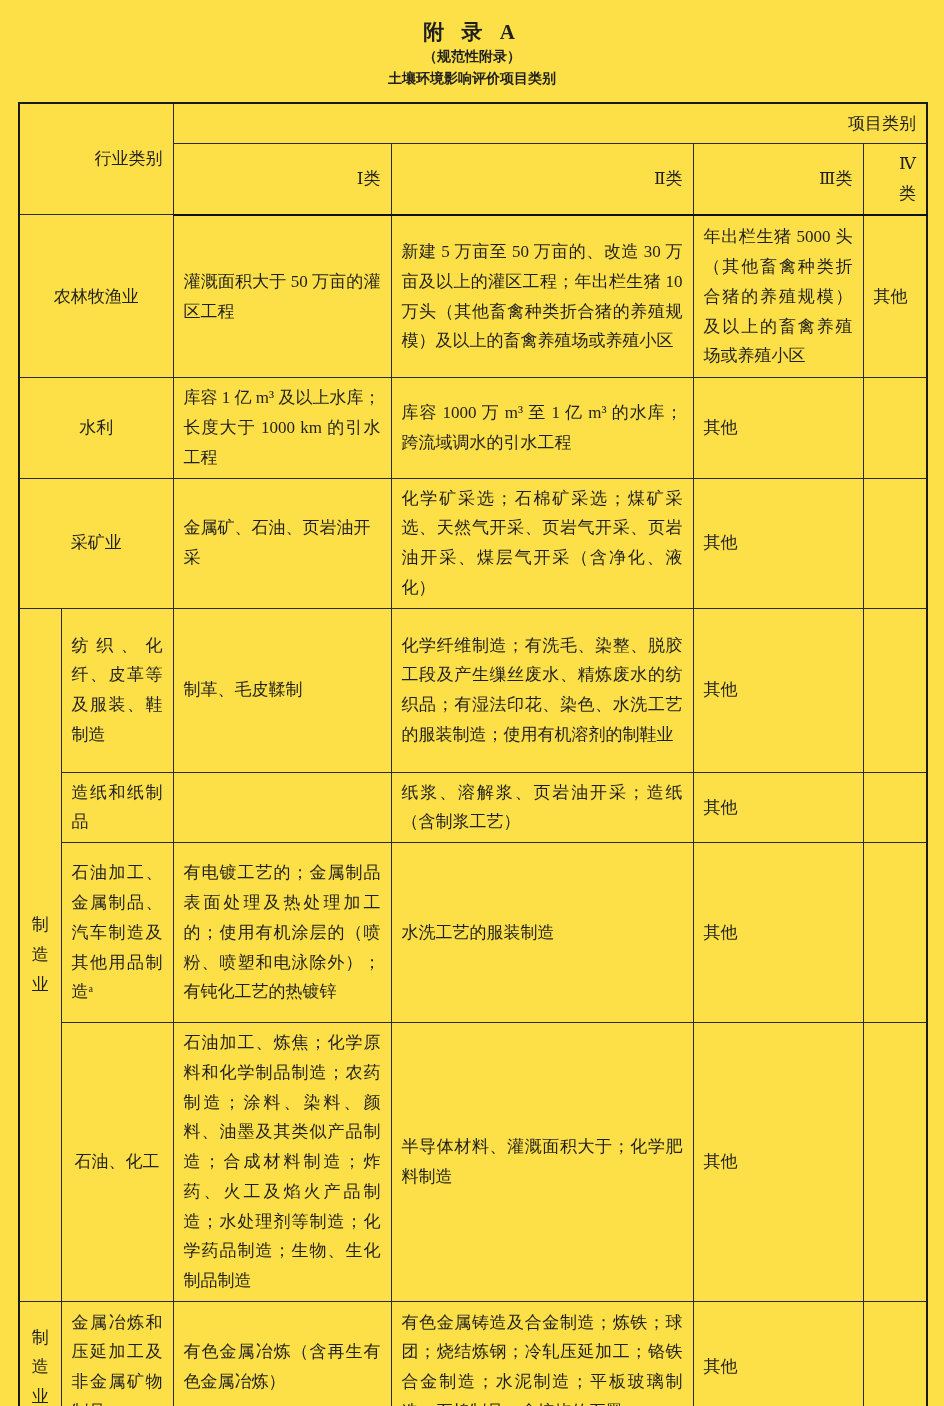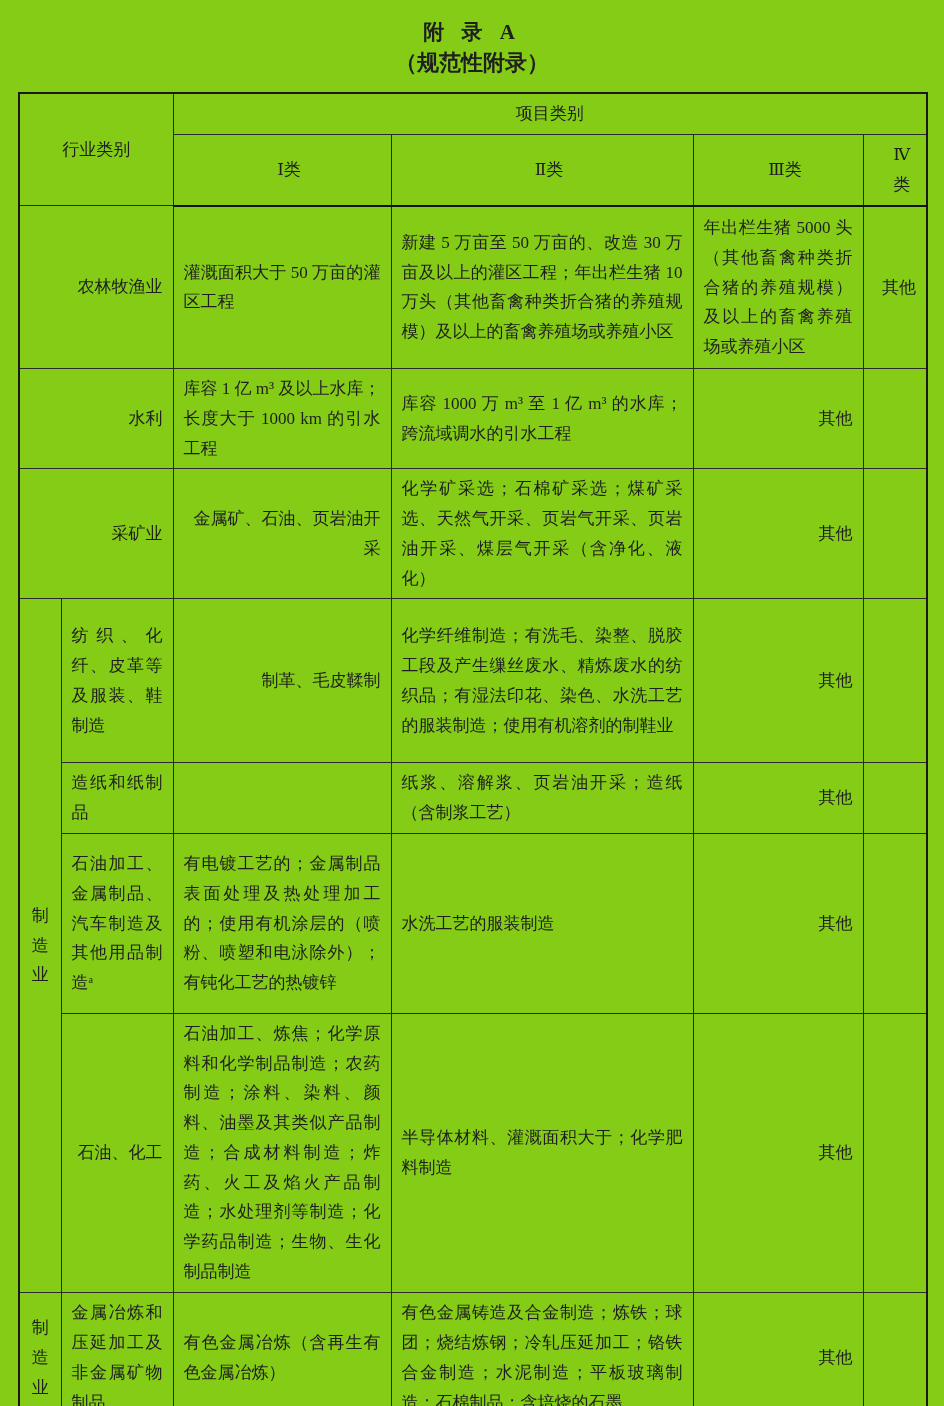--- a/index.html
+++ b/index.html
@@ -6,35 +6,35 @@
     margin: 0;
     padding: 0;
     background: #ffffff;
     color: #1f1f1f;
     font-family: "Liberation Serif", "DejaVu Serif", serif;
   }
   .page {
     position: relative;
     width: 944px;
     height: 1406px;
-    background: #84cc16;
+    background: #fde047;
     overflow: hidden;
   }
   .titleblock {
     padding-top: 18px;
     text-align: center;
   }
   .t1 {
     font-size: 21px;
     font-weight: bold;
     letter-spacing: 6px;
     line-height: 1.35;
   }
   .t2, .t3 {
-    font-size: 22px;
+    font-size: 14px;
     font-weight: bold;
     line-height: 1.55;
   }
   .caption {
     margin-top: 40px;
     text-align: center;
     font-size: 18px;
     font-weight: bold;
   }
   table.cat {
@@ -47,42 +47,43 @@
   }
   table.cat th, table.cat td {
     border: 1px solid #2b2b2b;
     padding: 5px 10px;
     vertical-align: middle;
     line-height: 1.75;
     font-weight: normal;
     overflow: hidden;
   }
   tr.classrow th { border-bottom: 2px solid #111; padding-left: 24px; }
-  th { text-align: center; }
-  td.ind { text-align: right; }
+  th { text-align: right; }
+  td.ind { text-align: center; }
   td.j {
     text-align: justify;
     text-align-last: left;
   }
-  td.c { text-align: right; }
+  td.c { text-align: left; }
   td.vert {
     text-align: center;
     word-break: break-all;
     padding: 4px 11px;
     line-height: 2.15;
   }
 </style>
 </head>
 <body>
 
 <div class="page">
 
   <div class="titleblock">
     <div class="t1">附  录  A</div>
     <div class="t2">（规范性附录）</div>
+    <div class="t3">土壤环境影响评价项目类别</div>
   </div>
 
 
   <table class="cat">
     <colgroup>
       <col style="width:42px">
         <col style="width:112px">
         <col style="width:218px">
       <col style="width:302px">
         <col style="width:170px">

